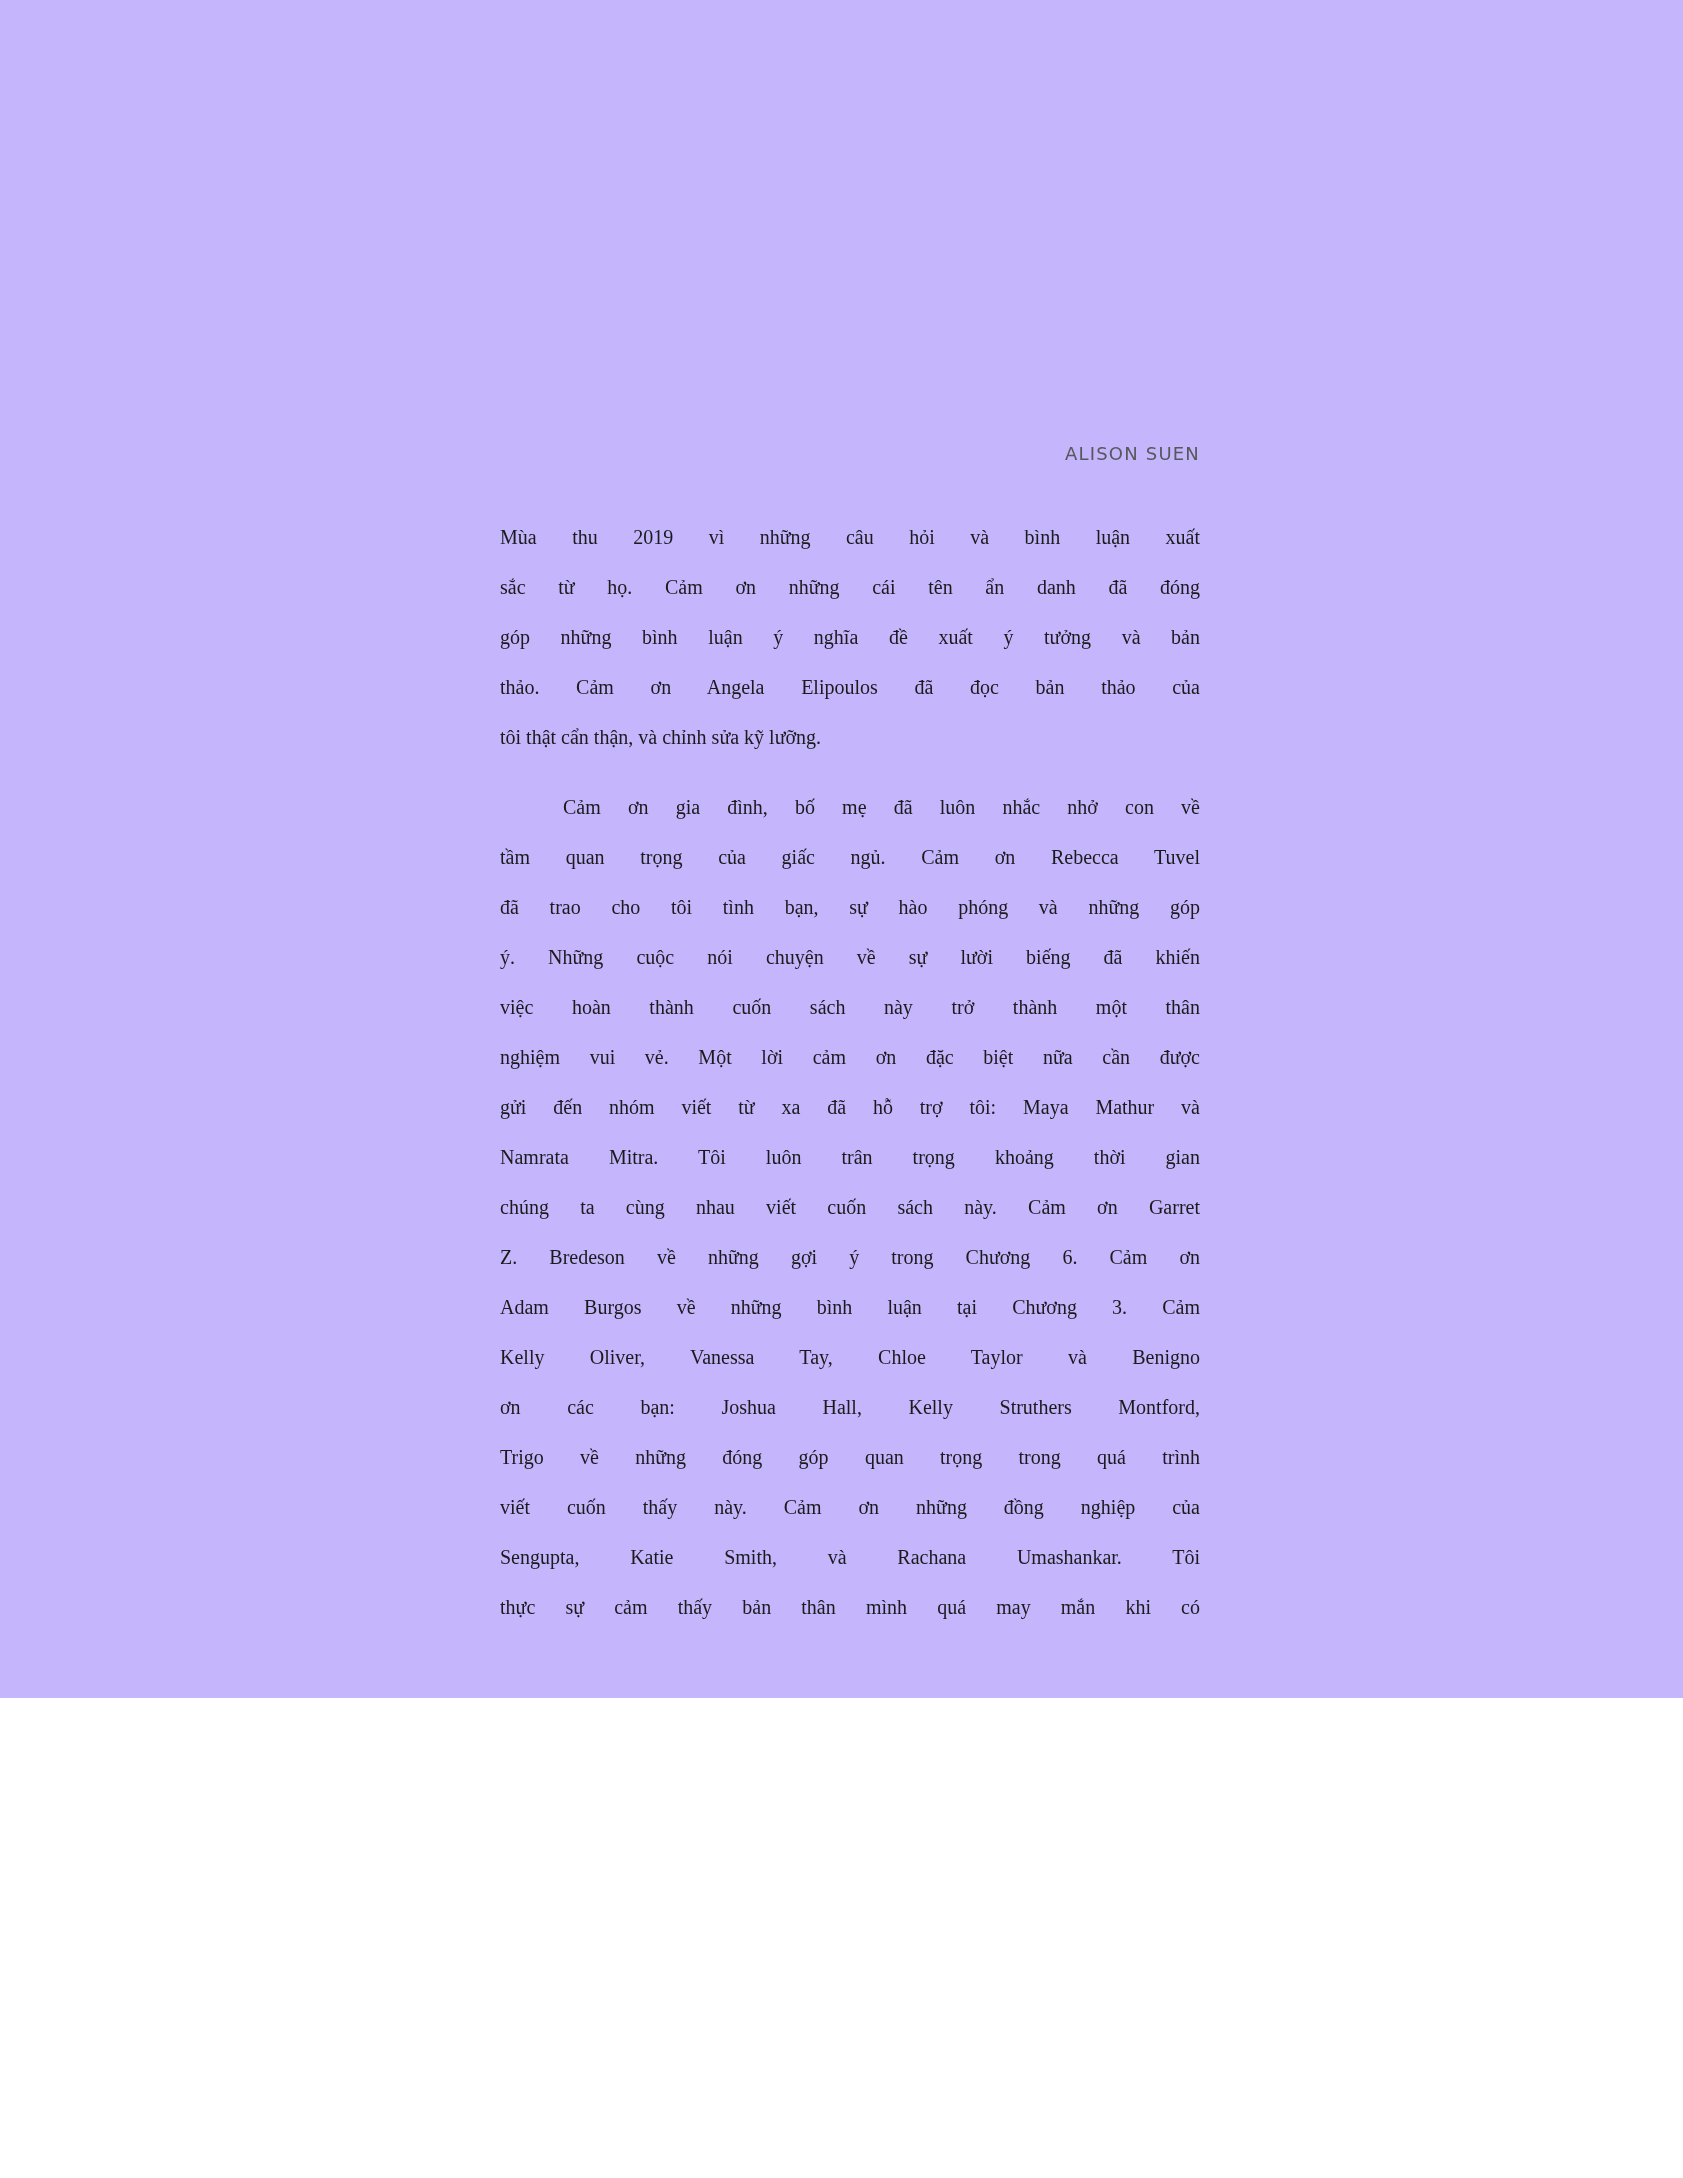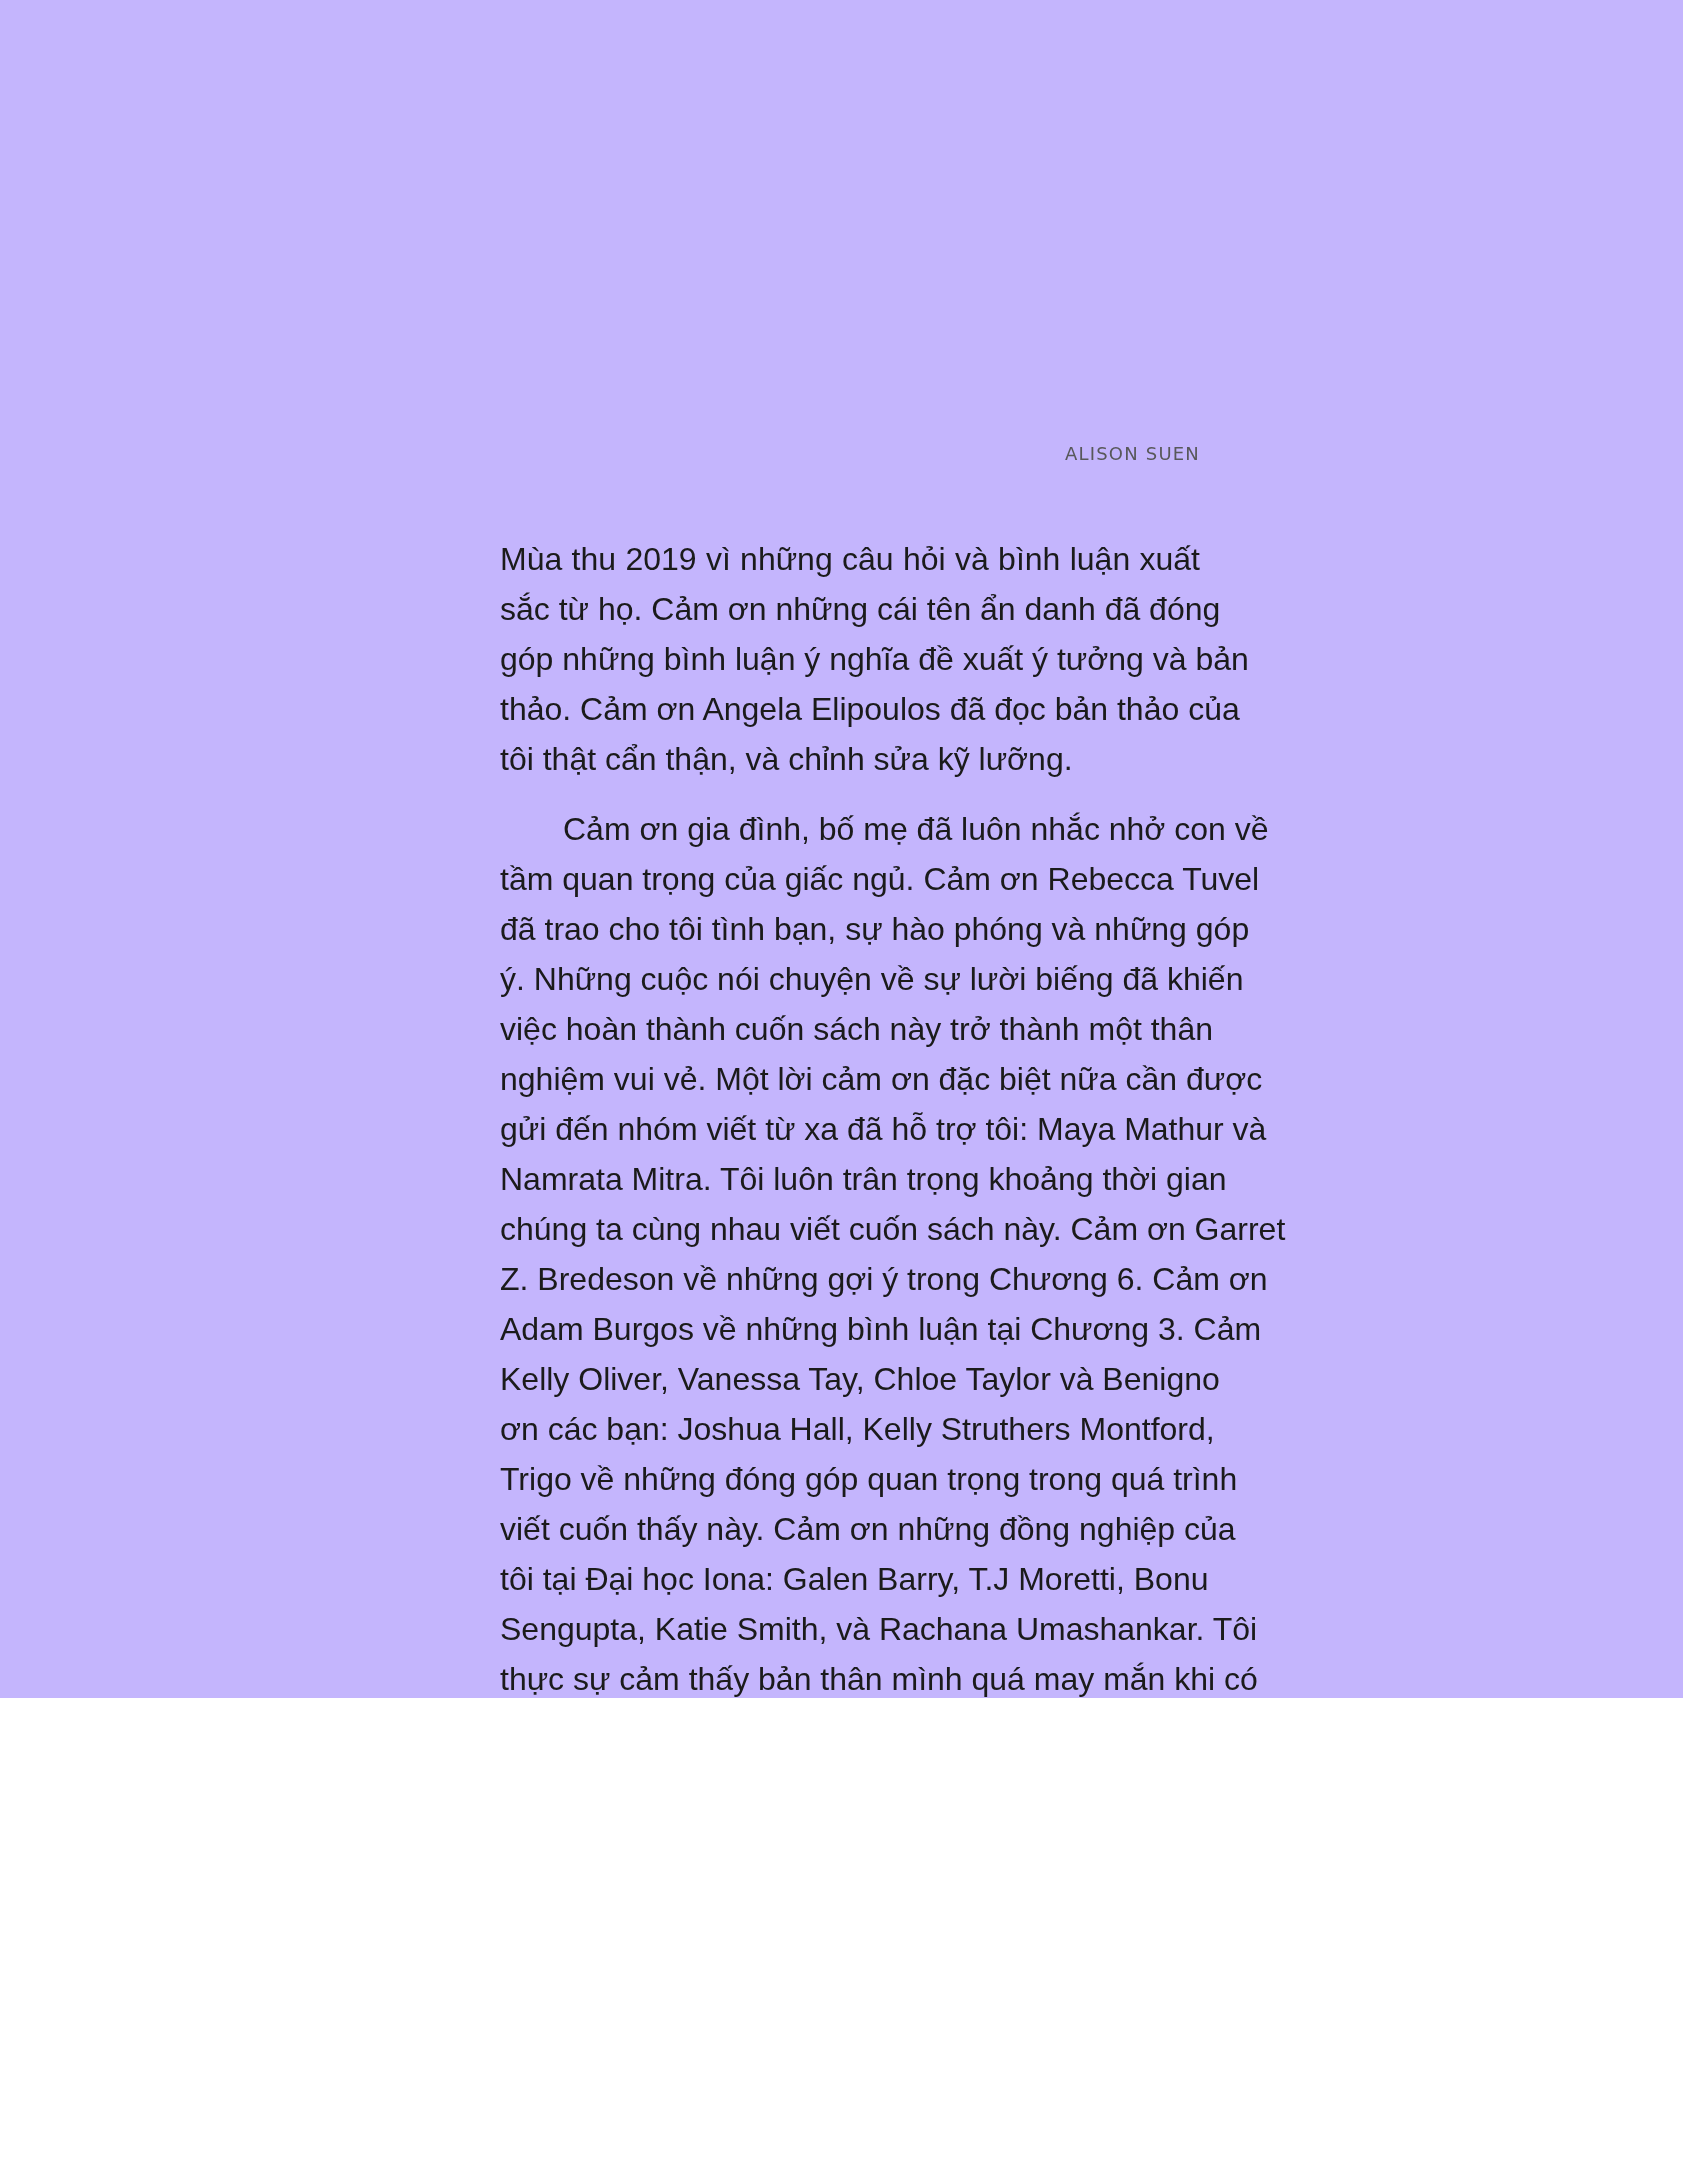--- a/index.html
+++ b/index.html
@@ -22,24 +22,24 @@
     text-align: right;
     font-family: "DejaVu Sans", "Liberation Sans", sans-serif;
     font-size: 18px;
     line-height: 18px;
     letter-spacing: 1.2px;
     color: #58585a;
   }
   .body-text {
     position: absolute;
     left: 500px;
-    top: 534px;
+    top: 512px;
     width: 700px;
-    font-family: Liberation Sans, sans-serif;
-    font-size: 32px;
+    font-family: Liberation Serif, serif;
+    font-size: 20px;
     color: #1b1b1b;
   }
   .paragraph + .paragraph {
     margin-top: 20px;
   }
   .line {
     height: 50px;
     line-height: 50px;
     text-align: justify;
     text-align-last: justify;
@@ -90,21 +90,20 @@
         <div class="line">nghiệm vui vẻ. Một lời cảm ơn đặc biệt nữa cần được</div>
         <div class="line">gửi đến nhóm viết từ xa đã hỗ trợ tôi: Maya Mathur và</div>
         <div class="line">Namrata Mitra. Tôi luôn trân trọng khoảng thời gian</div>
         <div class="line">chúng ta cùng nhau viết cuốn sách này. Cảm ơn Garret</div>
         <div class="line">Z. Bredeson về những gợi ý trong Chương 6. Cảm ơn</div>
         <div class="line">Adam Burgos về những bình luận tại Chương 3. Cảm</div>
         <div class="line">Kelly Oliver, Vanessa Tay, Chloe Taylor và Benigno</div>
         <div class="line">ơn các bạn: Joshua Hall, Kelly Struthers Montford,</div>
         <div class="line">Trigo về những đóng góp quan trọng trong quá trình</div>
         <div class="line">viết cuốn thấy này. Cảm ơn những đồng nghiệp của</div>
-        <div class="line">tôi tại Đại học Iona: Galen Barry, T.J Moretti, Bonu</div>
         <div class="line">Sengupta, Katie Smith, và Rachana Umashankar. Tôi</div>
         <div class="line">thực sự cảm thấy bản thân mình quá may mắn khi có</div>
       </div>
   </div>
 
   <div class="page-number">11</div>
 
 </div>
 
 

